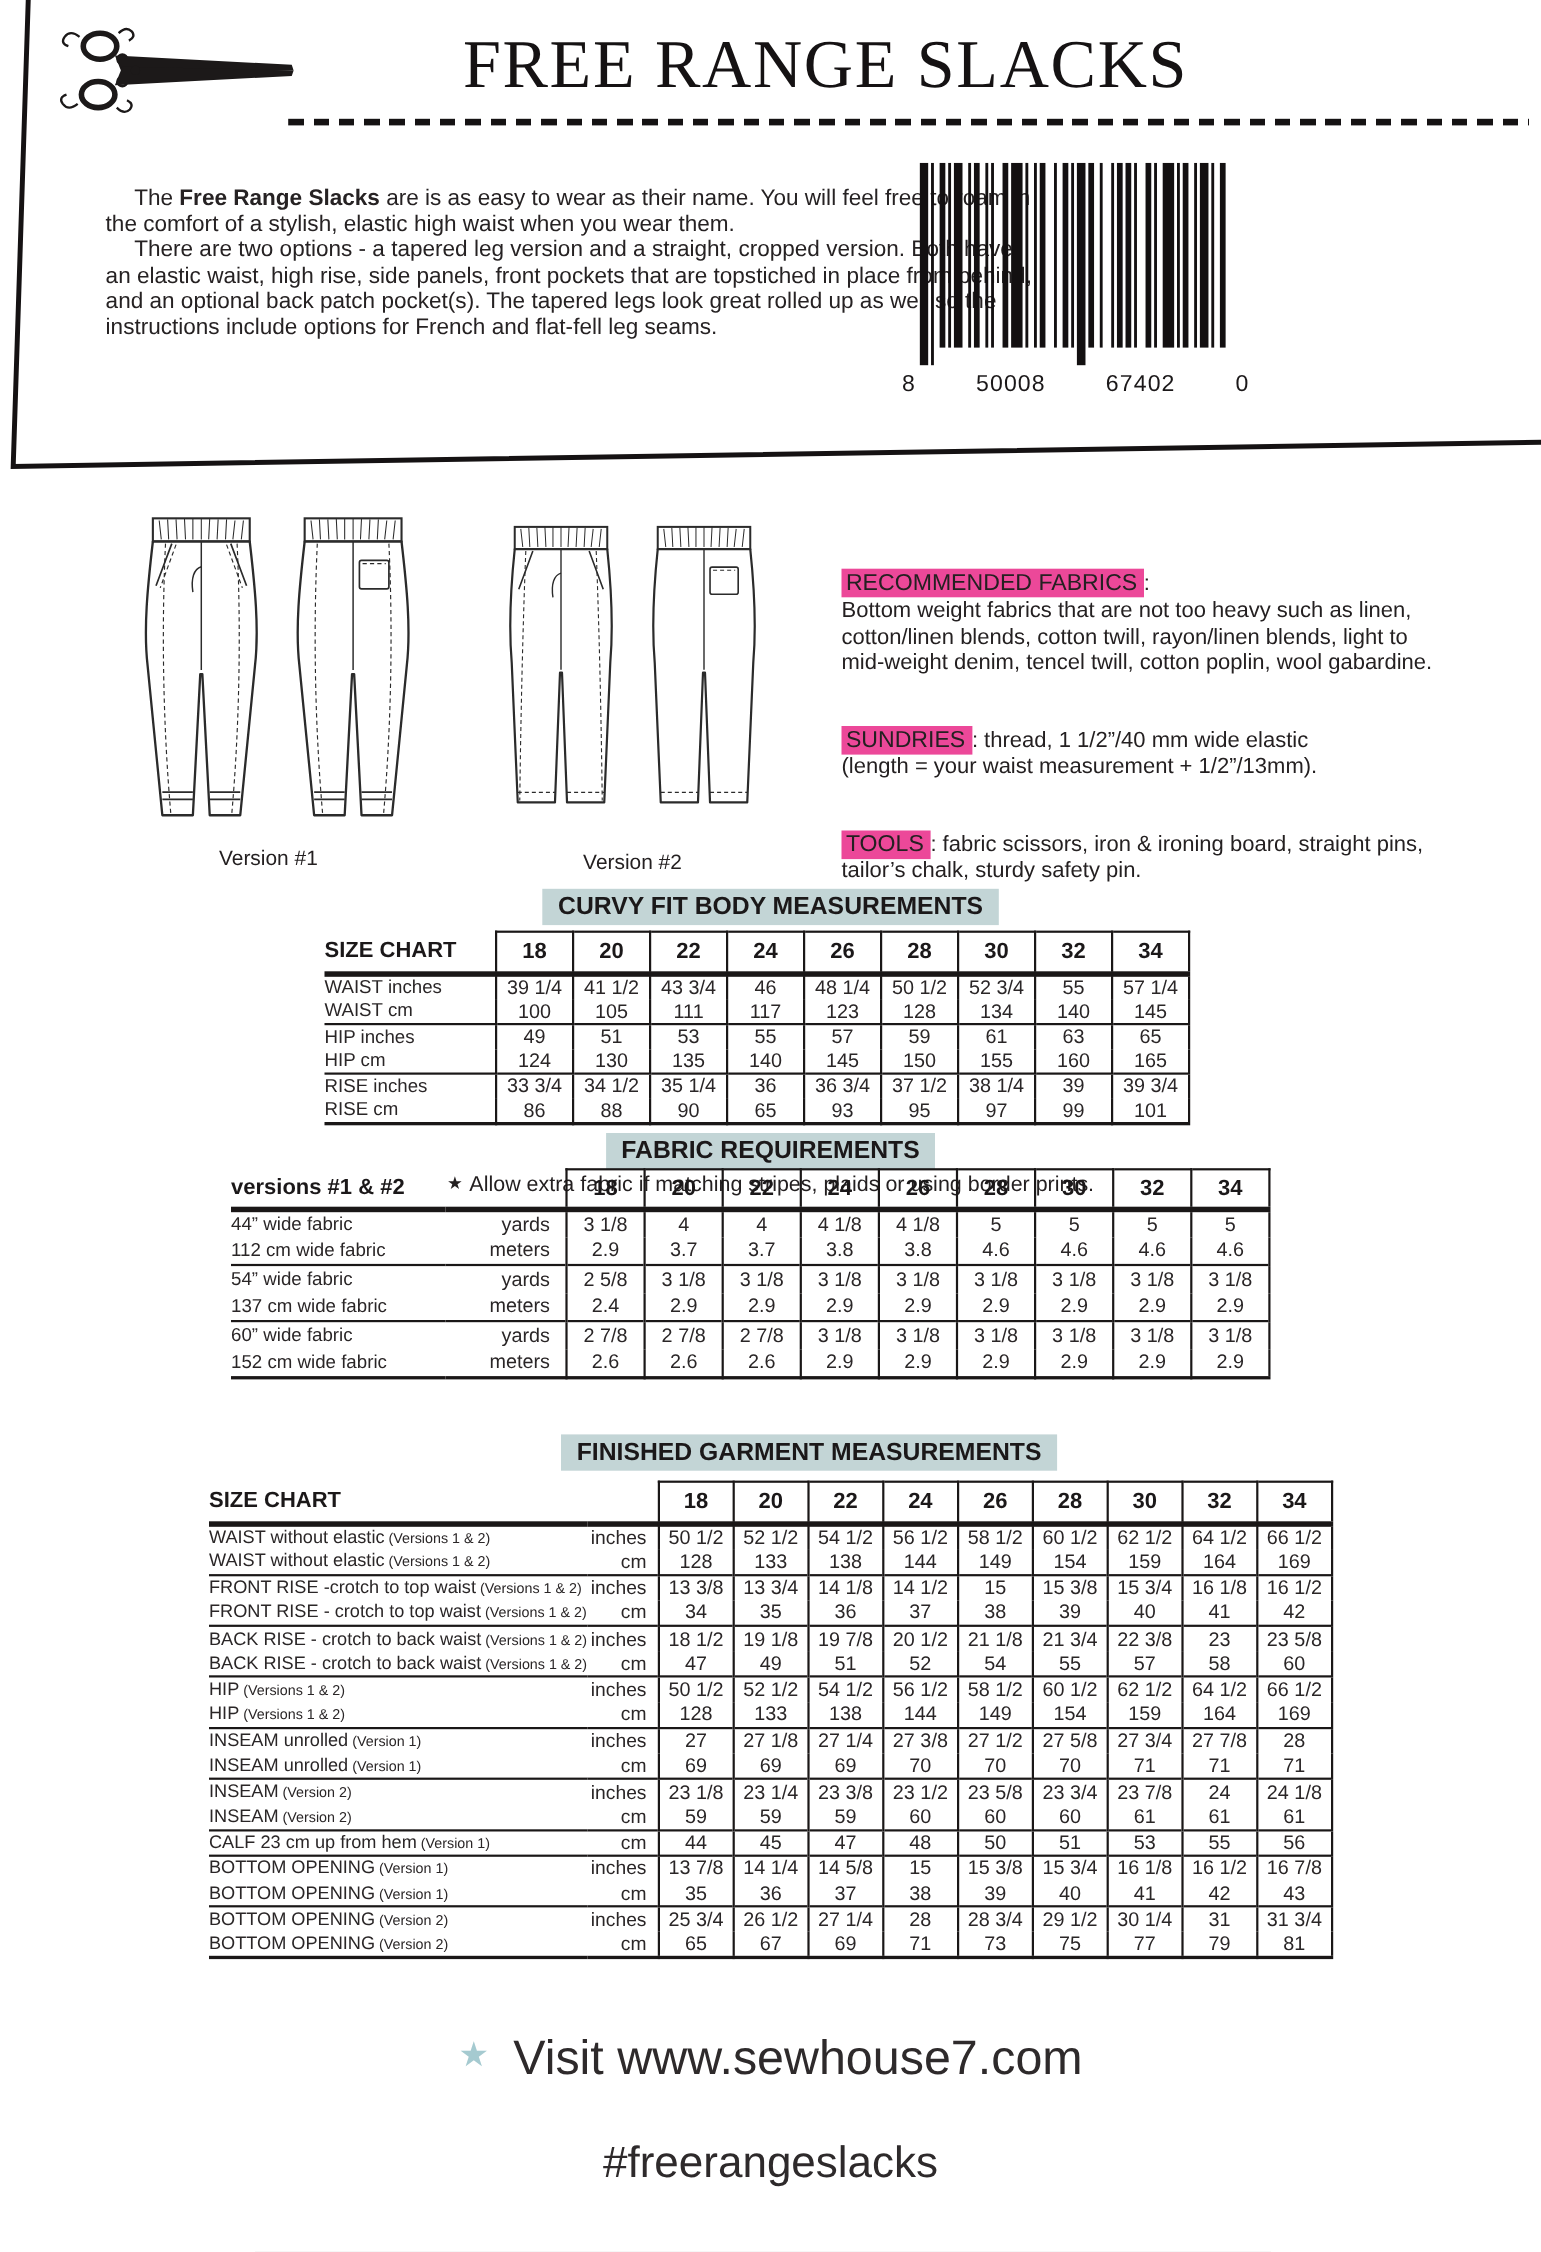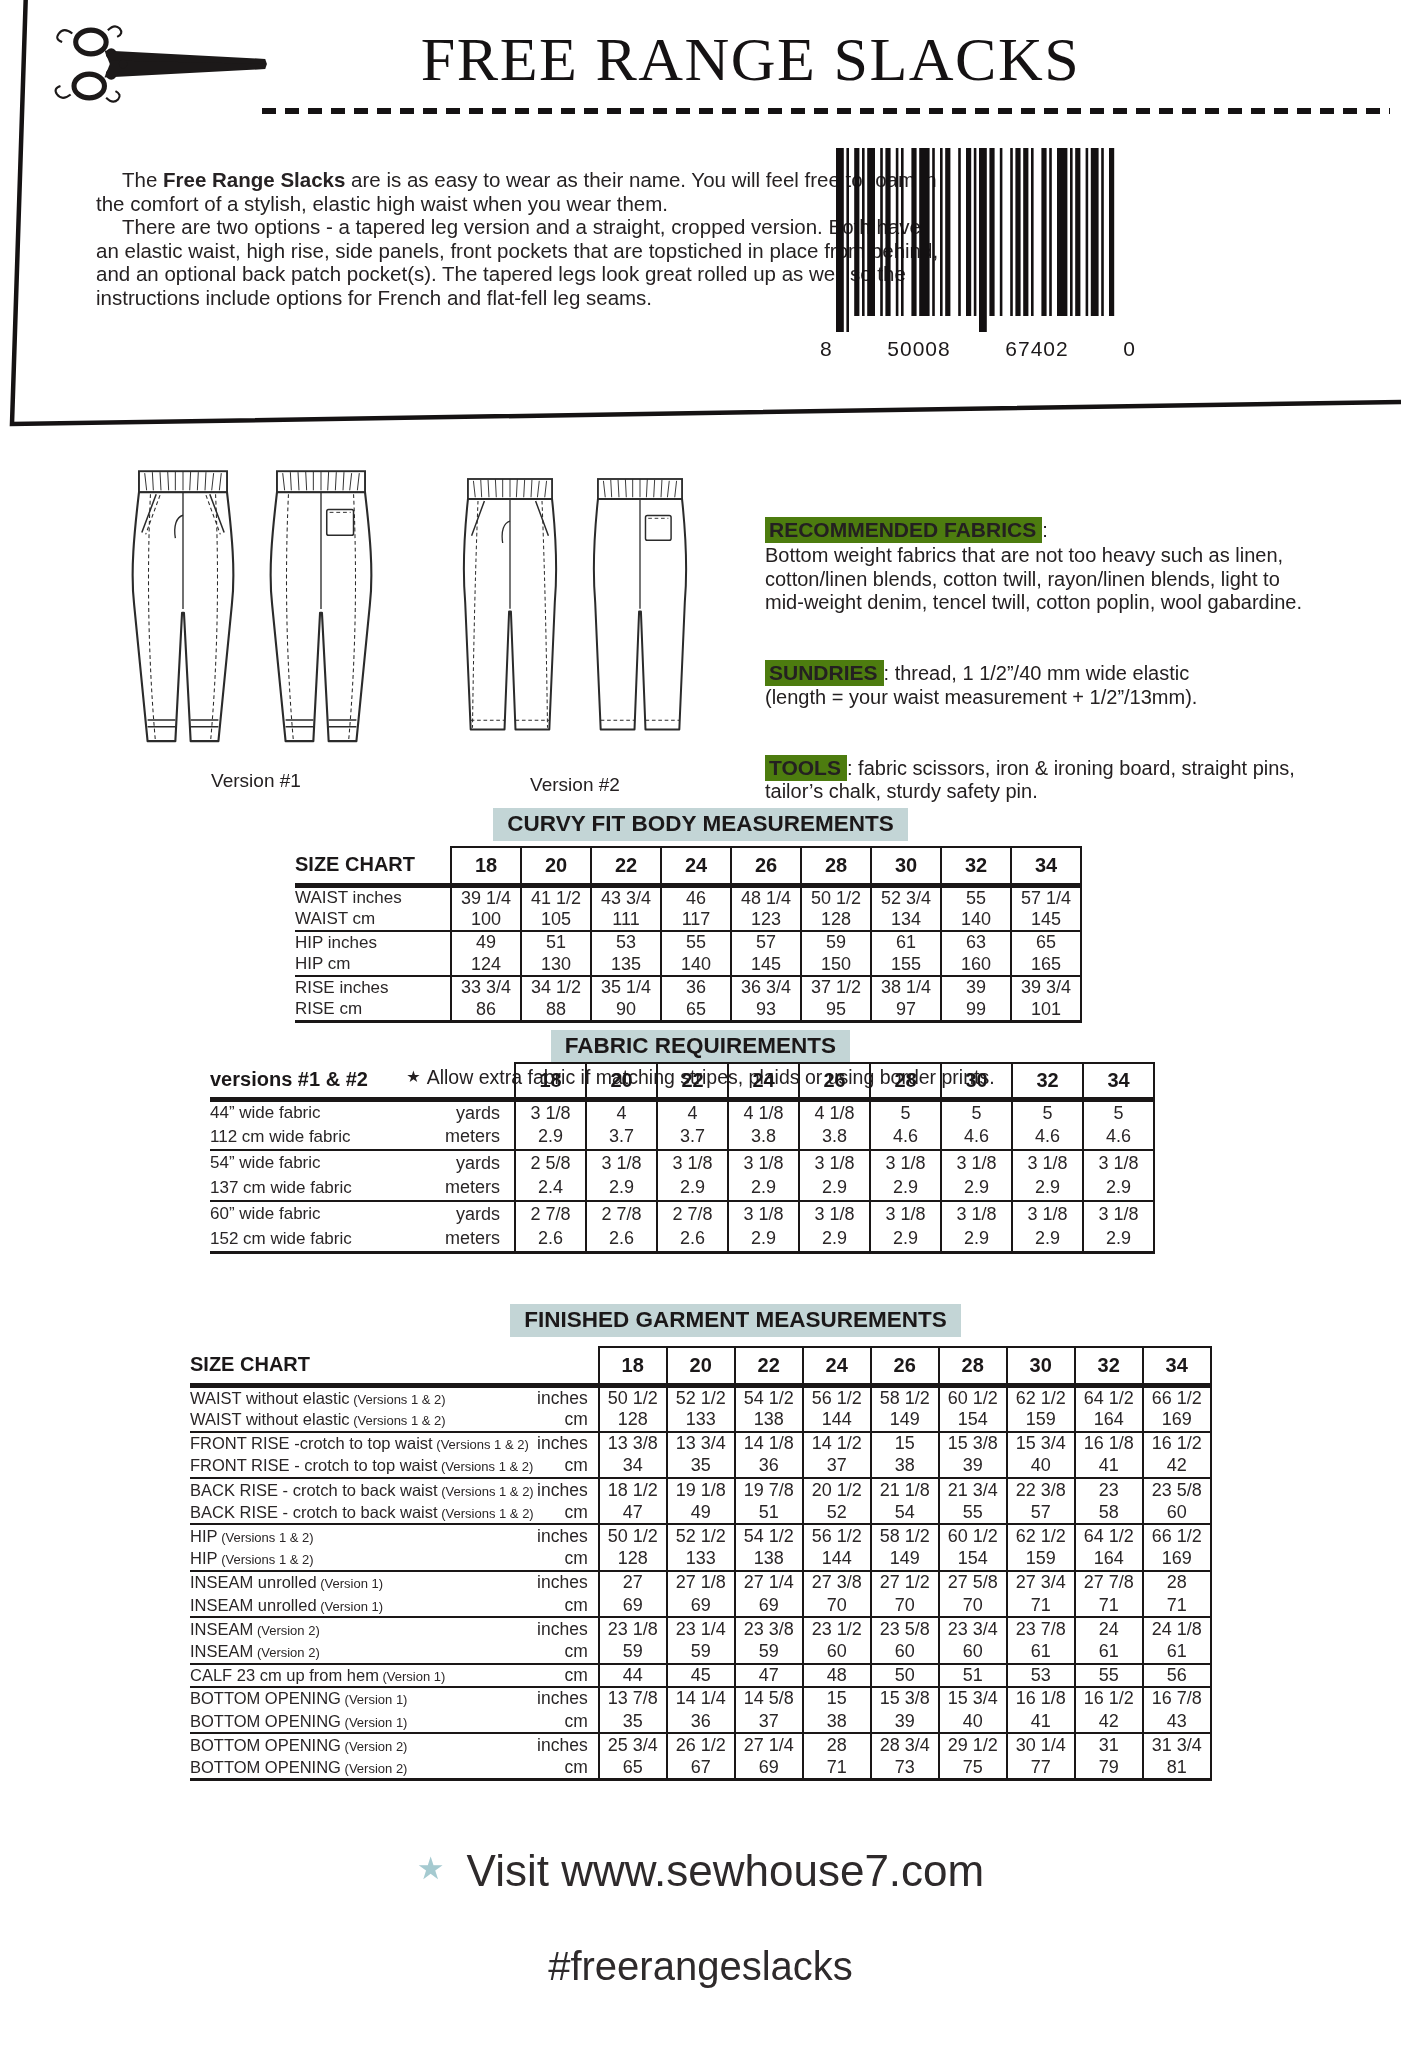--- a/index.html
+++ b/index.html
@@ -21,21 +21,21 @@
   .bc-digits{position:relative;display:flex;justify-content:space-between;width:316px;left:-16px;
              margin-top:3px;font-size:21px;letter-spacing:1px;color:#1b1819;}
 
   
   .drawings{position:absolute;left:0;top:436px;width:780px;height:390px;}
   .fig{position:absolute;}
   .ver-label{position:absolute;width:240px;text-align:center;font-size:19px;color:#242021;}
 
   
   .info-col{position:absolute;left:765px;top:494px;width:625px;font-size:20px;line-height:23.5px;color:#242021;}
-  .hl{background:#4d7c0f;padding:1px 6px 2px 4px;font-weight:bold;font-size:21px;}
+  .hl{background:#ec4899;padding:1px 6px 2px 4px;font-weight:normal;font-size:21px;}
   .info-block{margin:0 0 23px 0;white-space:pre-line;}
   .info-head-line{margin-bottom:2px;}
 
   
   .sec-title{position:absolute;left:0;width:1401px;text-align:center;}
   .sec-title span{display:inline-block;background:#c3d5d6;font-weight:bold;font-size:22.5px;
                   padding:3px 14px 4px;color:#1b1819;}
   .fab-note{position:absolute;left:0;width:1401px;text-align:center;font-size:19.5px;color:#242021;}
   .fab-note .star-b{font-size:16px;position:relative;top:-2px;margin-right:6px;}
 
@@ -198,21 +198,21 @@
       <svg viewBox="0 0 140 300" width="128" height="290">
         <rect x="24" y="10" width="92" height="22" class="pant-line" stroke-width="2"></rect>
         <path class="pl" stroke-width="1" d="M30,12 l2,18 M38,11 l1,19 M46,11 l1,19 M54,10 l1,20 M62,10 l0,20 M70,10 l0,20 M78,10 l-1,20 M86,11 l-1,19 M94,11 l-1,19 M102,12 l-2,18 M110,12 l-2,18"></path>
         <path class="pant-line" stroke-width="2.2" stroke-linejoin="round" d="M24,32 C20,70 18,110 21,145 L27,284 L64,284 L69,155 L71,155 L76,284 L113,284 L119,145 C122,110 120,70 116,32 Z"></path>
         <path class="pl" stroke-width="1.4" d="M70,32 L70,152"></path>
         <rect x="76" y="50" width="28" height="27" rx="2" class="pl" stroke-width="1.6"></rect>
         <path class="pl" stroke-width="1" stroke-dasharray="4 3" d="M79,53 L101,53"></path>
         <path class="pl" stroke-width="1.1" stroke-dasharray="4 3" d="M27,274 L64,274 M76,274 L113,274"></path>
       </svg>
     </div>
-    <div class="ver-label" style="left:136px;top:334px;">Version #1</div>
+    <div class="ver-label" style="left:124px;top:334px;">Version #1</div>
     <div class="ver-label" style="left:455px;top:338px;">Version #2</div>
   </div>
 
   <div class="info-col">
     <div class="info-block">
       <div class="info-head-line"><span class="hl">RECOMMENDED FABRICS</span><span>:</span></div><span>Bottom weight fabrics that are not too heavy such as linen,
 cotton/linen blends, cotton twill, rayon/linen blends, light to
 mid-weight denim, tencel twill, cotton poplin, wool gabardine.</span>
     </div>
     <div class="info-block">

